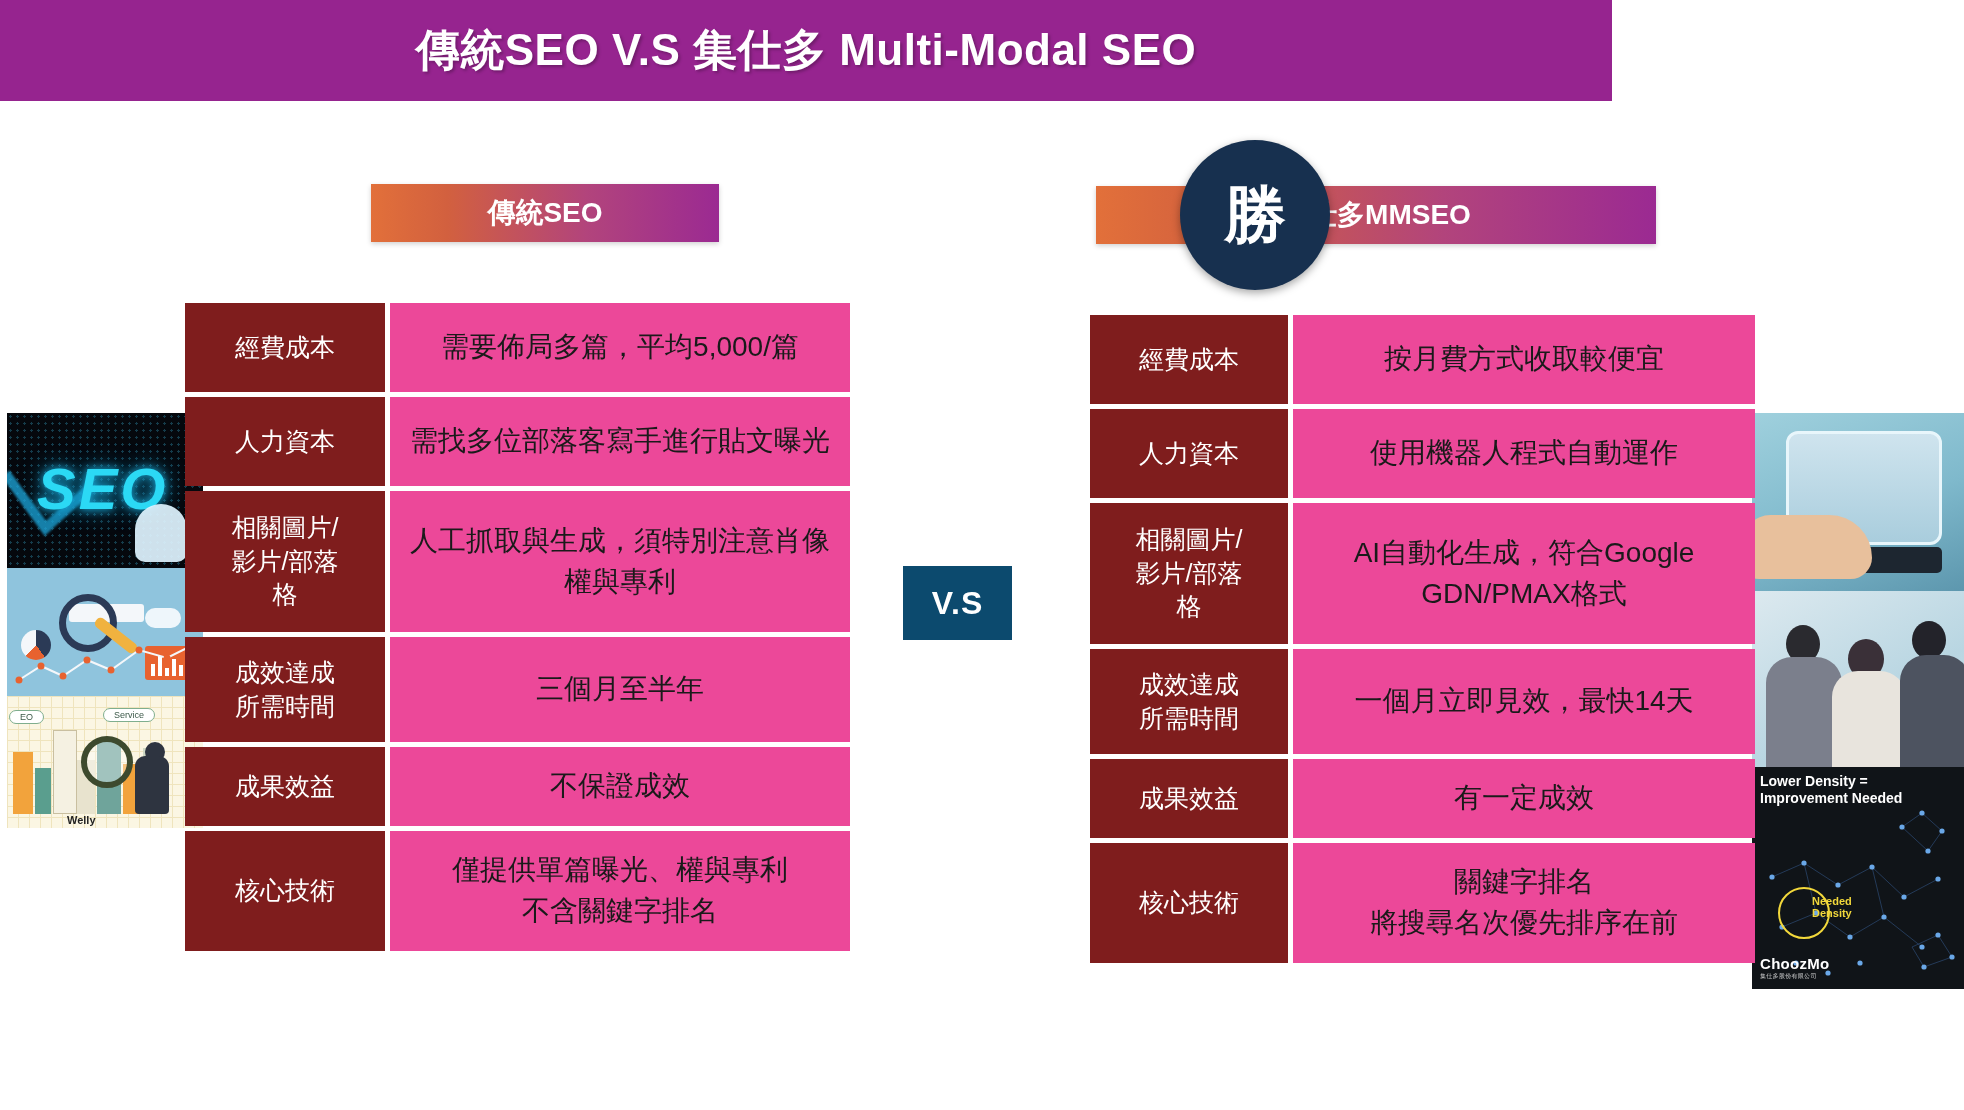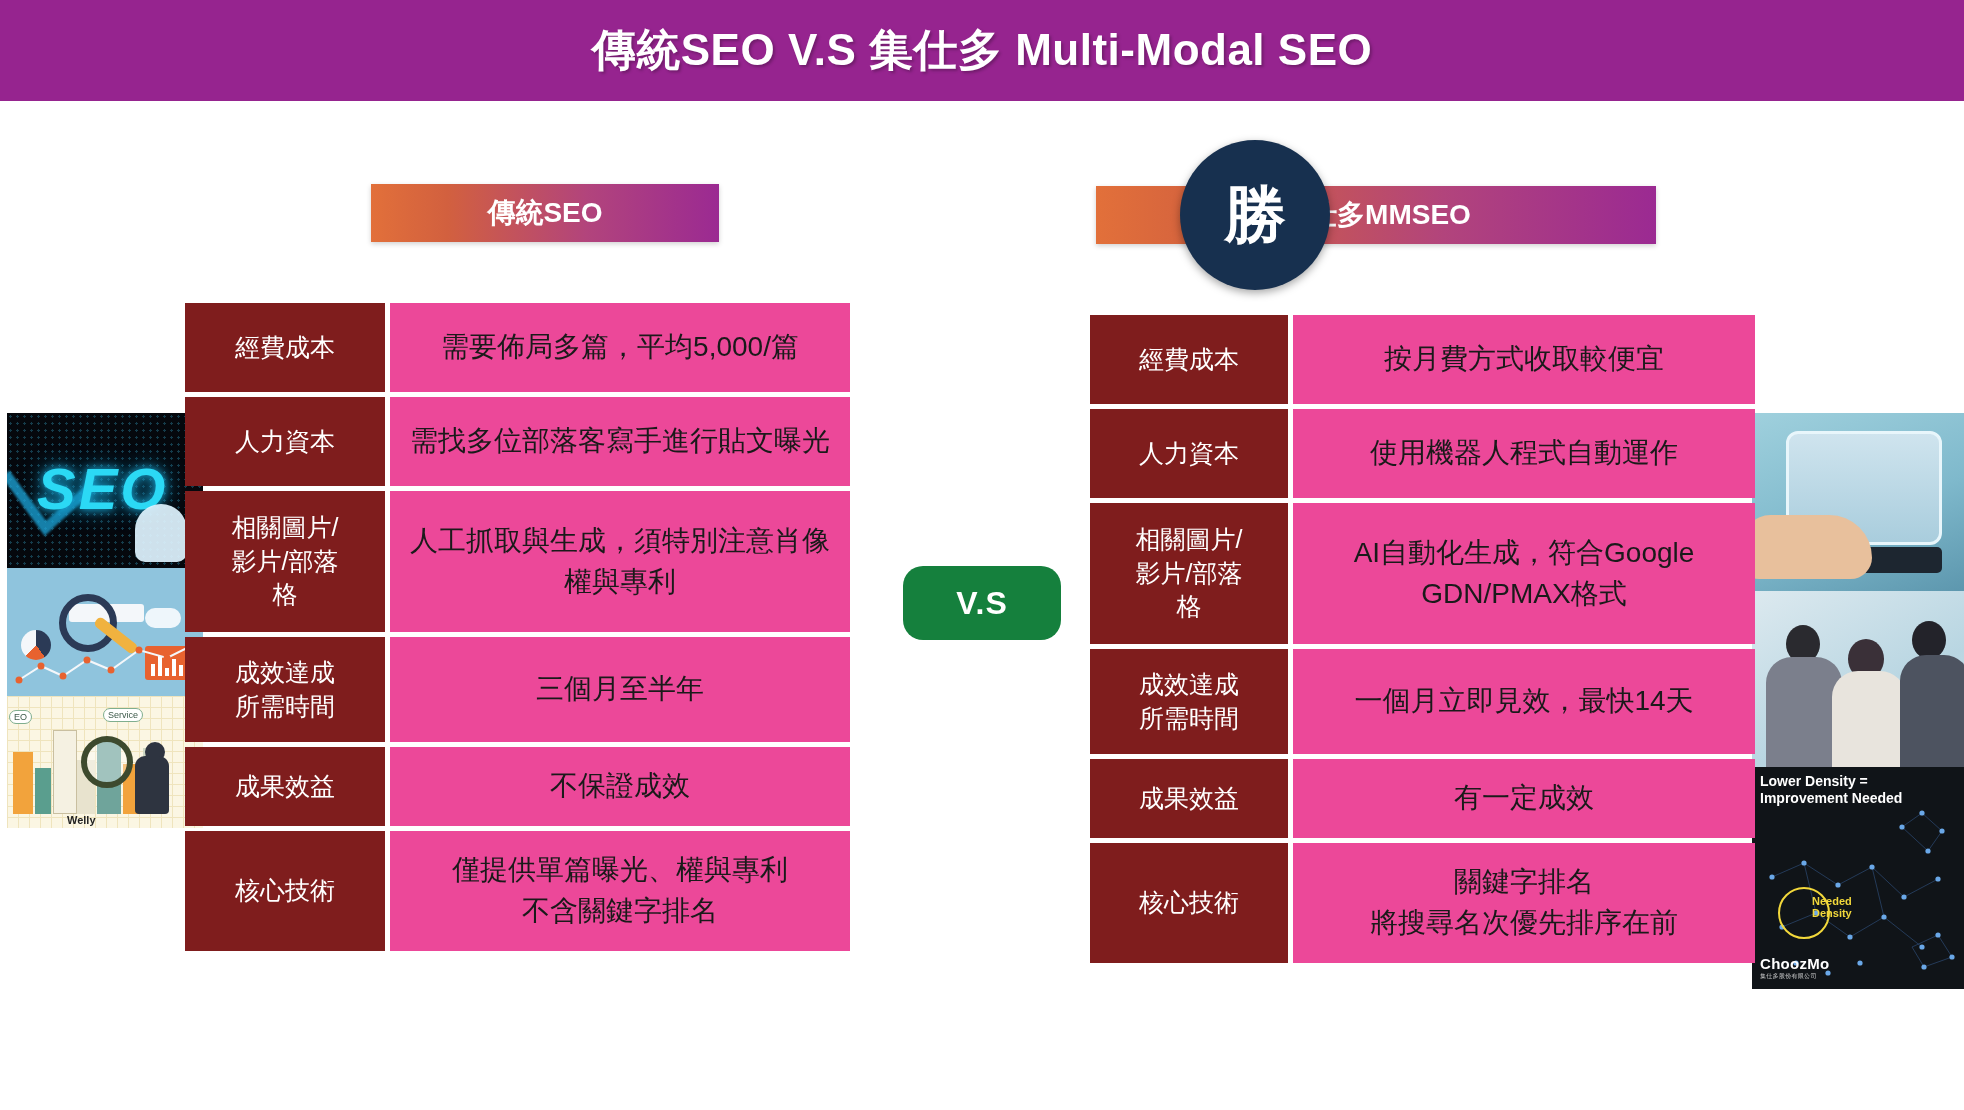--- a/index.html
+++ b/index.html
@@ -9,21 +9,21 @@
     background:#ffffff;
     font-family:"Liberation Sans","DejaVu Sans",sans-serif;
     overflow:hidden;position:relative;
   }
 
   
   #slide{position:absolute;inset:0;background:#fff;overflow:hidden;}
 
   
   .title-bar{
-    position:absolute;left:0;top:0;width:1964px;height:101px;
+    position:absolute;left:0;top:0;width:1612px;height:101px;
     background:#96248F;
     display:flex;align-items:center;justify-content:center;
   }
   .title-bar .title-text{
     color:#ffffff;font-size:44px;font-weight:bold;letter-spacing:.5px;
     text-shadow:2px 2px 3px rgba(0,0,0,.25);
     white-space:nowrap;
   }
 
   
@@ -62,26 +62,25 @@
     background:#ec4899;color:#1a1a1a;flex:1;
     display:flex;align-items:center;justify-content:center;text-align:center;
     font-size:28px;line-height:1.45;padding:6px 14px;box-sizing:border-box;
     white-space:pre-line;
   }
   #table-left .cell-label{width:200px;}
   #table-right .cell-label{width:198px;}
 
   
   #vs-chip{
-    position:absolute;left:903px;top:566px;width:158px;height:74px;
-    background:#15803d;color:#fff;
+    position:absolute;left:903px;top:566px;width:109px;height:74px;
+    background:#0c4a6e;color:#fff;
     display:flex;align-items:center;justify-content:center;
     font-size:32px;font-weight:bold;letter-spacing:1px;
     z-index:6;
-    border-radius:20px;
   }
 
   
   .img-strip{position:absolute;overflow:hidden;z-index:3;margin-left:7px;}
 
   
   #img-seo-neon{left:0;top:413px;width:196px;height:155px;background:#05080d;}
   #img-seo-neon .neon-text{
     position:absolute;left:30px;top:42px;
     font-size:58px;font-weight:bold;font-style:italic;
@@ -137,21 +136,21 @@
 
   #img-seo-city{left:0;top:696px;width:196px;height:132px;background:#fbf6e3;}
   #img-seo-city .grid{
     position:absolute;inset:0;
     background-image:linear-gradient(#efe4bd 1px,transparent 1px),linear-gradient(90deg,#efe4bd 1px,transparent 1px);
     background-size:11px 11px;
   }
   #img-seo-city .bldg{position:absolute;bottom:14px;}
   #img-seo-city .bubble{
     position:absolute;font-size:9px;color:#3d5a4a;background:#fff;
-    border:1.5px solid #7fae8e;border-radius:9px;padding:1px 4px;
+    border:1.5px solid #7fae8e;border-radius:9px;padding:1px 10px;
   }
   #img-seo-city .person{
     position:absolute;right:34px;bottom:14px;width:34px;height:58px;background:#2e3440;
     border-radius:10px 10px 4px 4px;
   }
   #img-seo-city .person-head{
     position:absolute;right:38px;bottom:66px;width:20px;height:20px;background:#2e3440;border-radius:50%;
   }
   #img-seo-city .mag2{
     position:absolute;right:70px;bottom:40px;width:40px;height:40px;

